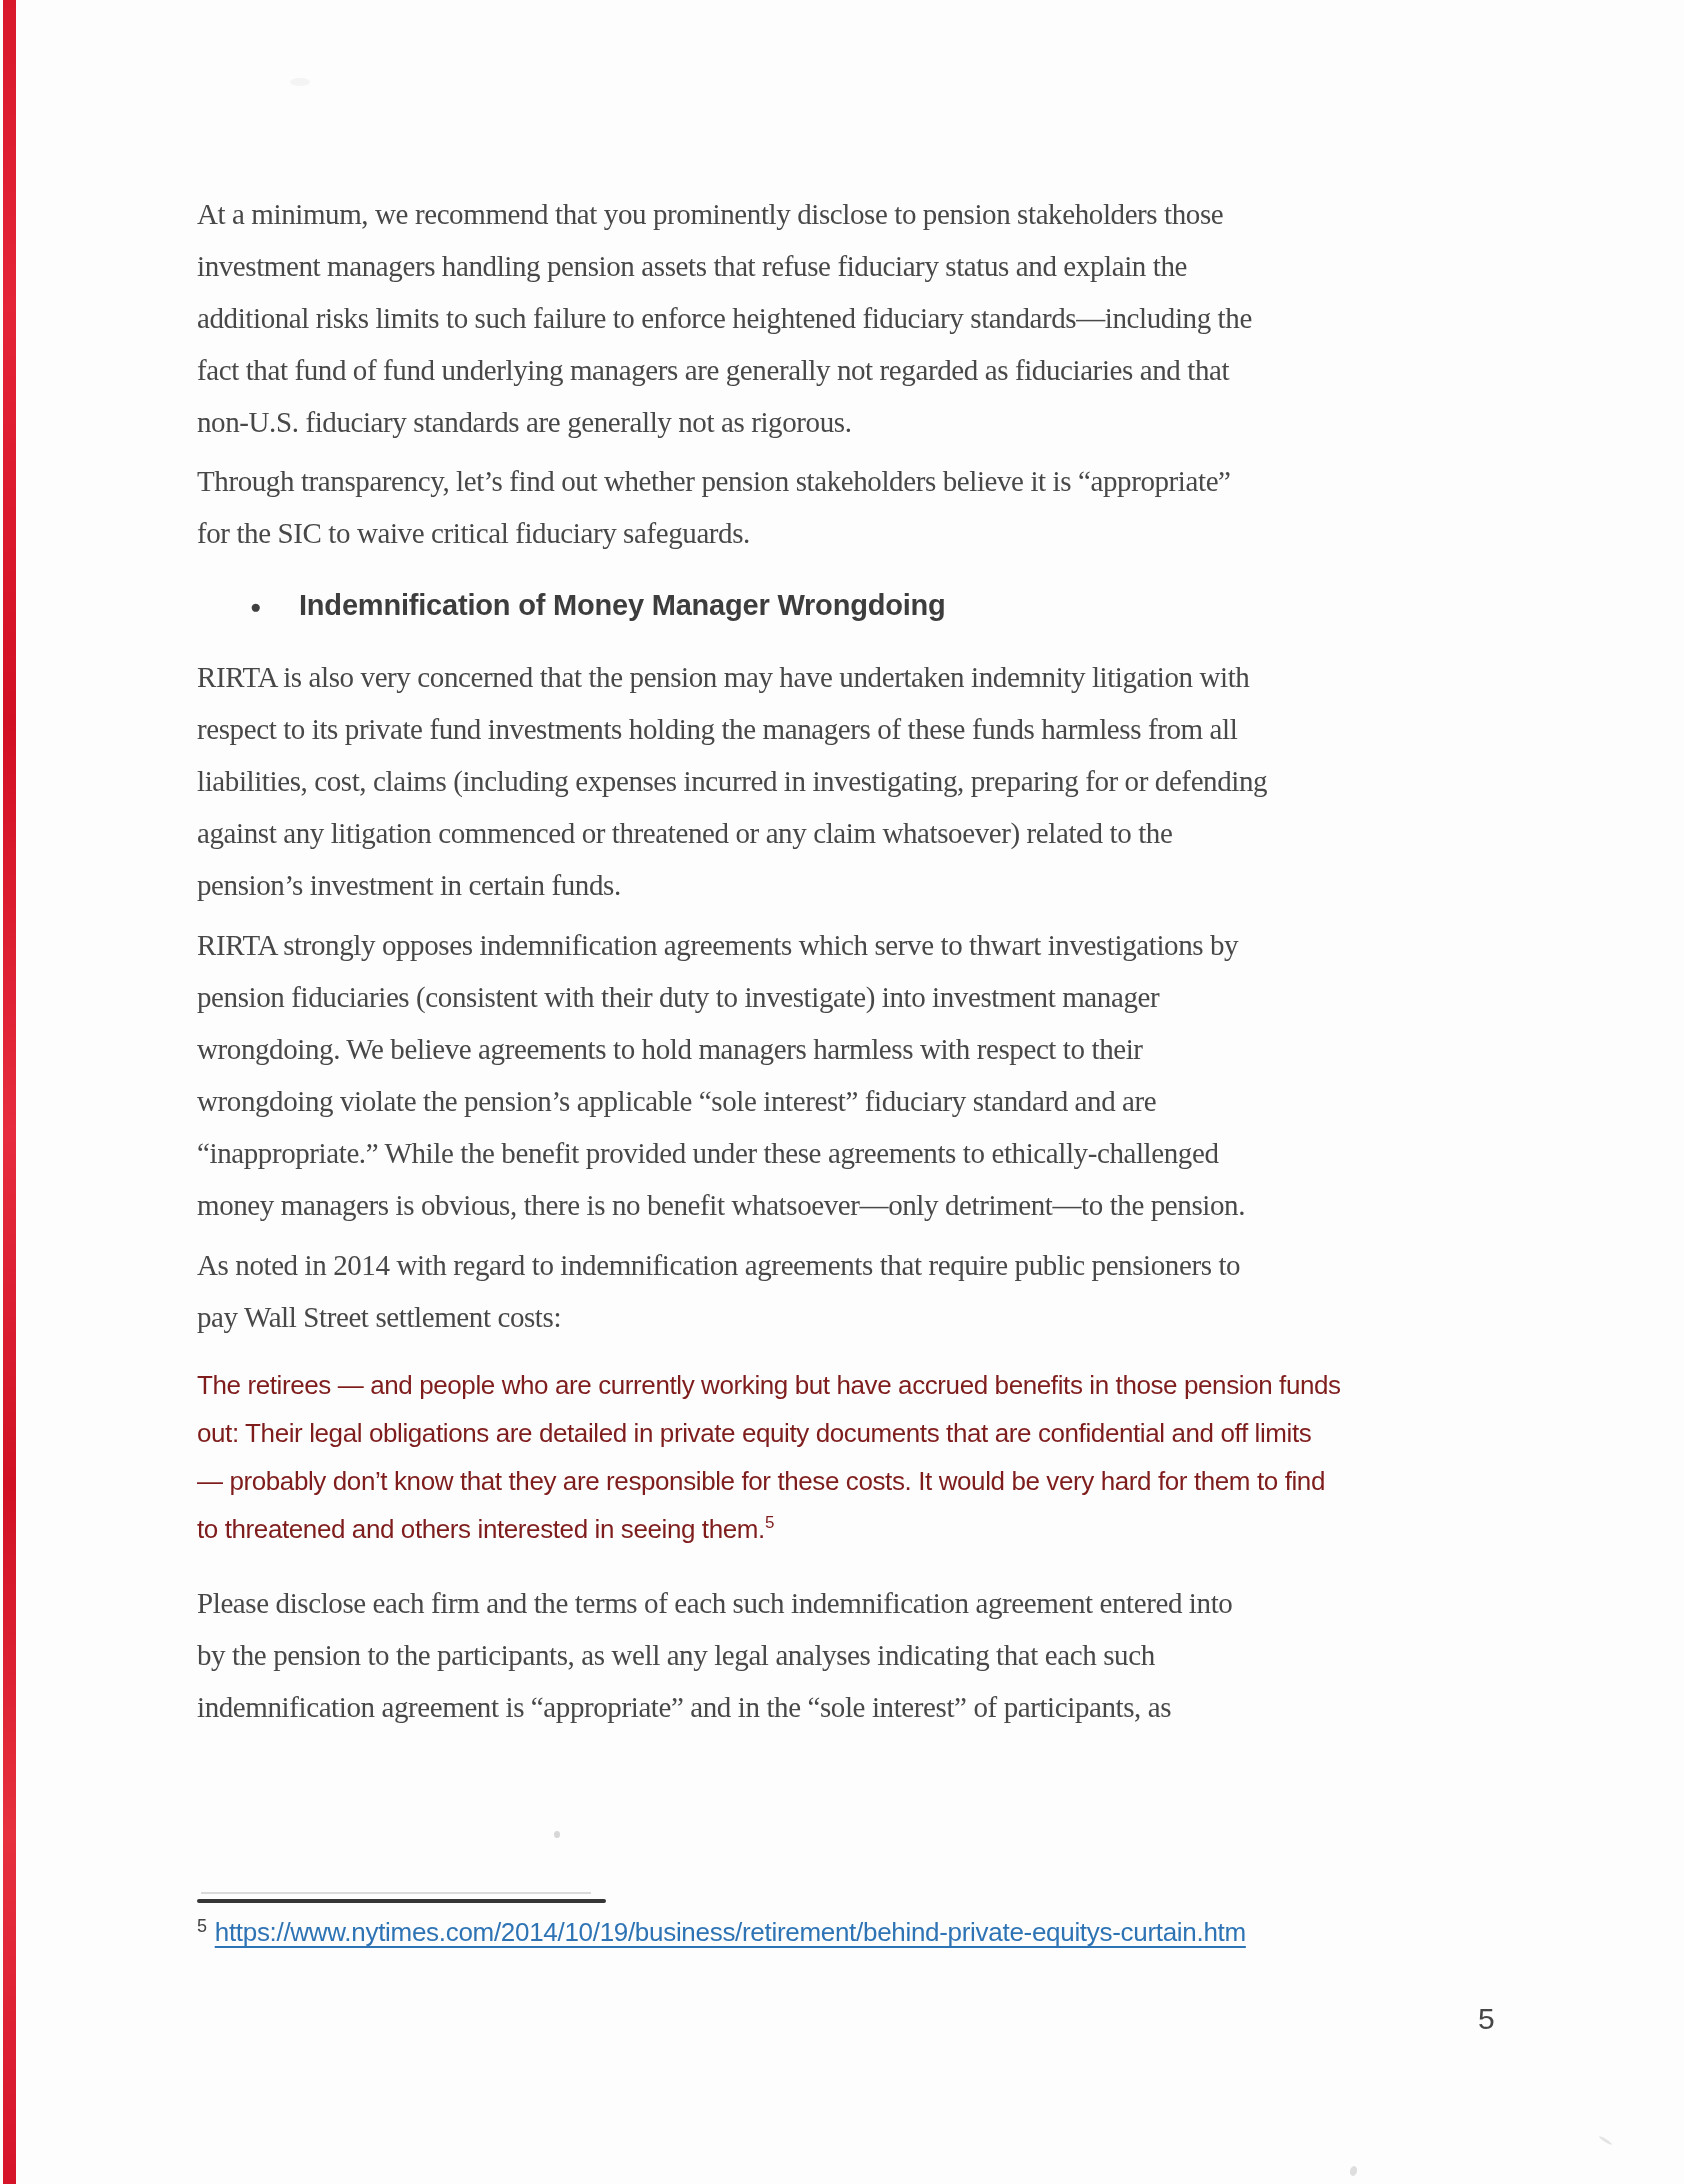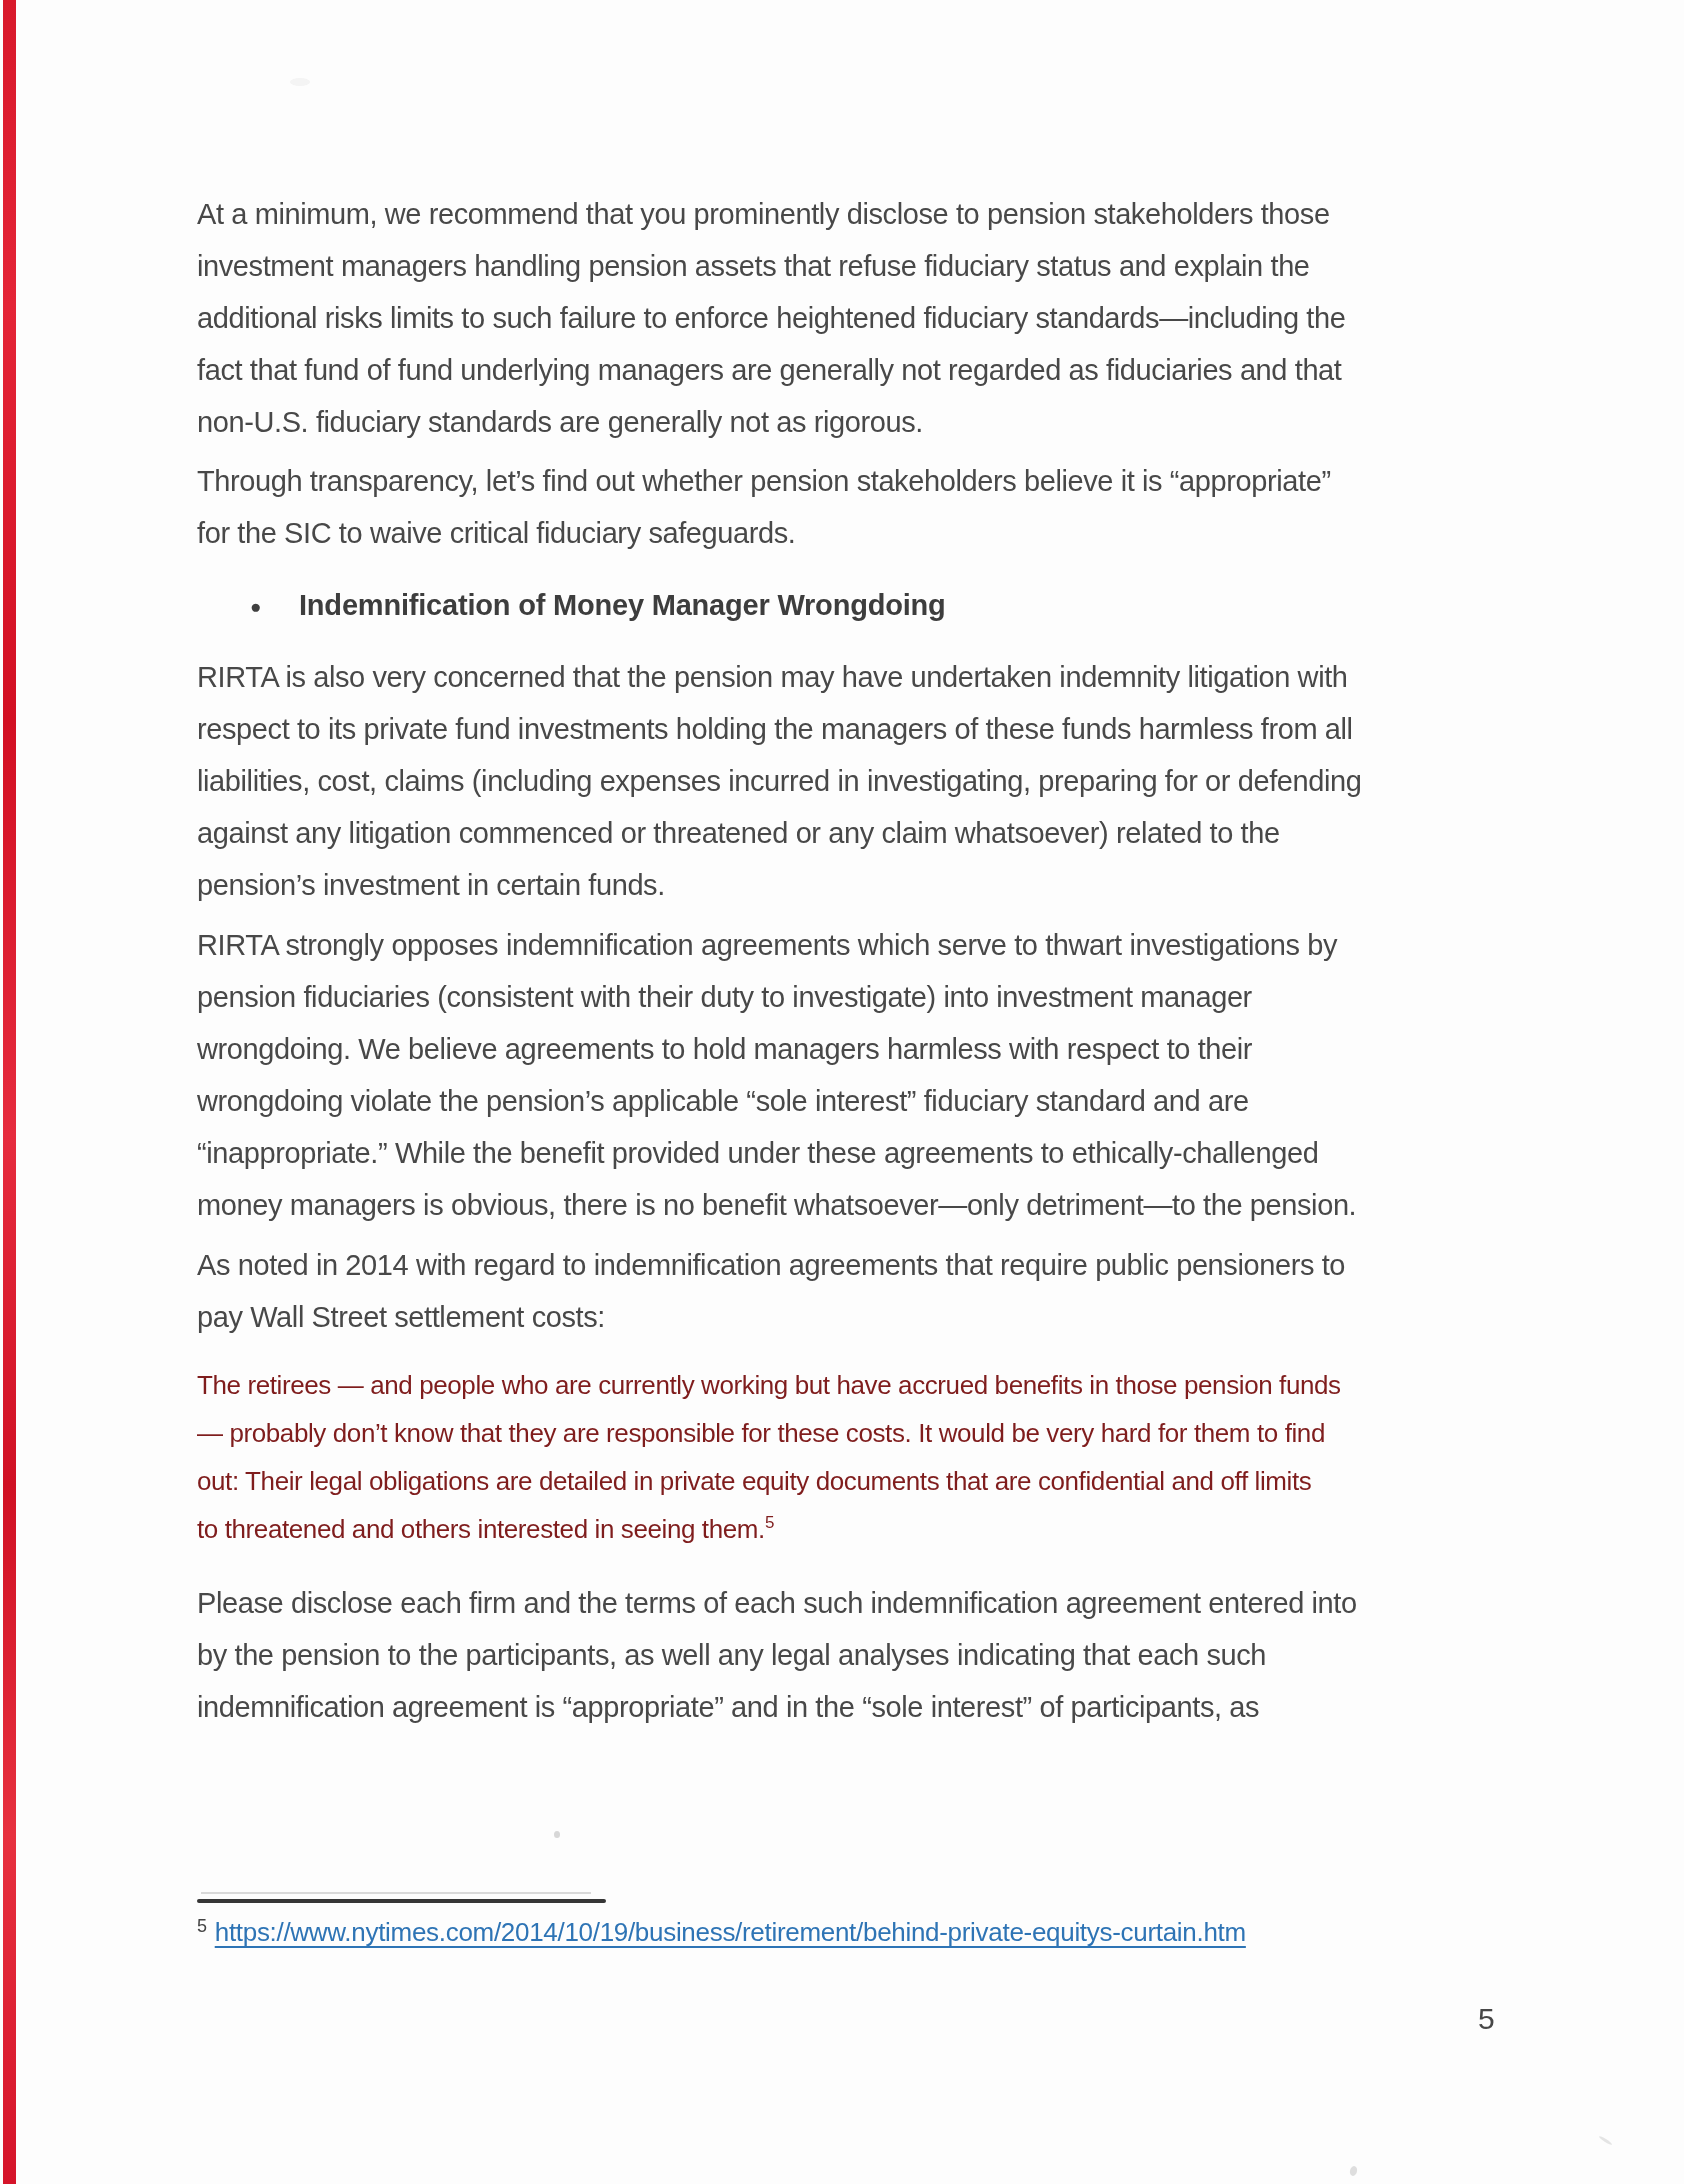--- a/index.html
+++ b/index.html
@@ -18,21 +18,21 @@
     background:linear-gradient(180deg,
       #d8192b 0%, #e42537 14%, #d21023 33%, #e62c3e 52%,
       #d01124 68%, #e7313f 84%, #d5142a 100%);
   }
 
   
   .content {
     position:absolute; left:197px; top:188px; width:1295px;
     font-size:29px; letter-spacing:-0.4px; color:#484848;
   }
-  .tline { height:52px; line-height:52px; white-space:nowrap; }
+  .tline { height:52px; line-height:52px; white-space:nowrap;font-family:Liberation Serif, serif; }
   .para  { margin:0 0 8px 0; }
   .para-p1 { margin-bottom:7px; }
 
   .heading-row { margin:20px 0 20px 0; height:52px; line-height:52px; padding-left:53px; white-space:nowrap; }
   .bullet { display:inline-block; width:49px; font-size:19px; vertical-align:2px; color:#3f3f3f; }
   .heading-text { font-weight:bold; color:#3d3d3d; letter-spacing:-0.2px; }
 
   .quote { margin:18px 0 24px 0; font-size:26px; letter-spacing:-0.4px; color:#7f1d1d; }
   .qline { height:48px; line-height:48px; white-space:nowrap; }
   .qsup  { font-size:17px; vertical-align:super; line-height:0; }
@@ -110,22 +110,22 @@
 
 
     <div class="para">
         <div class="tline">As noted in 2014 with regard to indemnification agreements that require public pensioners to</div>
         <div class="tline">pay Wall Street settlement costs:</div>
       </div>
 
     <div class="quote">
       <div>
           <div class="qline">The retirees — and people who are currently working but have accrued benefits in those pension funds</div>
+          <div class="qline">out: Their legal obligations are detailed in private equity documents that are confidential and off limits</div>
           <div class="qline">— probably don’t know that they are responsible for these costs. It would be very hard for them to find</div>
-          <div class="qline">out: Their legal obligations are detailed in private equity documents that are confidential and off limits</div>
         </div>
       <div class="qline">
         <span>to threatened and others interested in seeing them.</span><sup class="qsup">5</sup>
       </div>
     </div>
 
     <div class="para">
         <div class="tline">Please disclose each firm and the terms of each such indemnification agreement entered into</div>
         <div class="tline">by the pension to the participants, as well any legal analyses indicating that each such</div>
         <div class="tline">indemnification agreement is “appropriate” and in the “sole interest” of participants, as</div>

